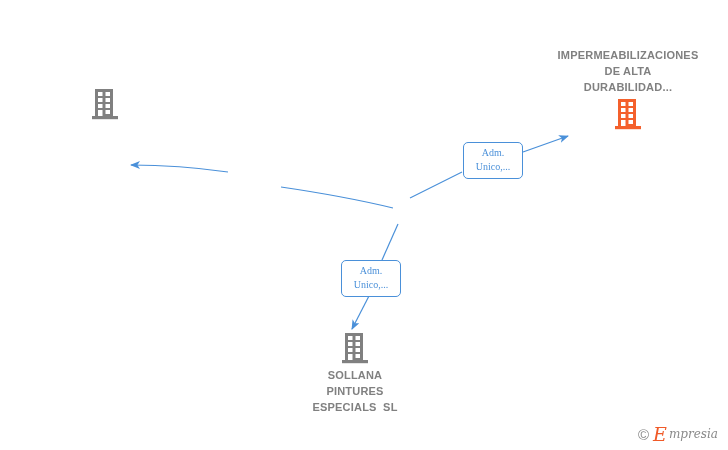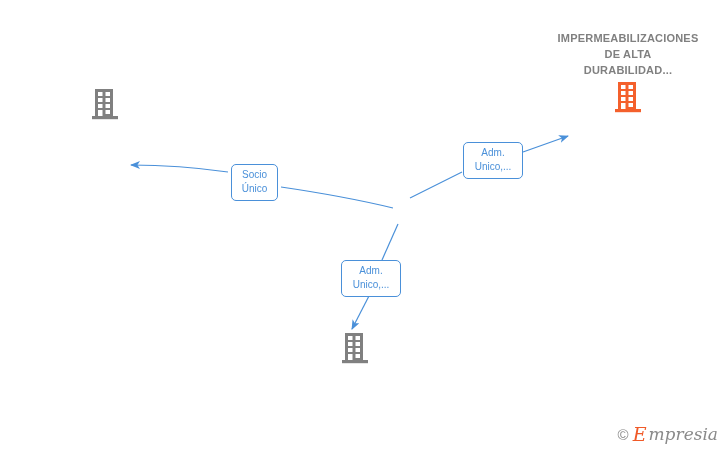--- a/index.html
+++ b/index.html
@@ -29,20 +29,21 @@
     position: absolute;
     text-align: center;
   }
   .node-label {
     color: #808080;
     font-size: 11px;
     line-height: 16px;
     font-weight: bold;
     letter-spacing: 0.2px;
     white-space: pre;
+    margin-top: 17px;
   }
   .node-icon {
     display: block;
     margin: 0 auto;
   }
 
   
   .node-company-top .node-label { margin-bottom: 3px; }
   
   .node-company-bottom .node-label { margin-top: 3px; }
@@ -52,20 +53,21 @@
     border: 1px solid #4a90d9;
     border-radius: 5px;
     background: #ffffff;
     color: #4a90d9;
     font-size: 10px;
     line-height: 14px;
     text-align: center;
     padding: 3px 6px 4px 6px;
     white-space: pre-line;
     box-sizing: border-box;
+    font-family: Liberation Serif, serif;
   }
 
   #watermark {
     position: absolute;
     right: 10px;
     bottom: 6px;
     display: flex;
     align-items: center;
     gap: 4px;
     user-select: none;
@@ -79,21 +81,21 @@
     color: #f05a28;
     font-family: "DejaVu Serif", serif;
     font-style: italic;
     font-size: 19px;
     line-height: 19px;
   }
   #watermark .wm-rest {
     color: #8a8a8a;
     font-family: "DejaVu Serif", serif;
     font-style: italic;
-    font-size: 17px;
+    font-size: 12px;
     line-height: 17px;
     margin-left: -2px;
   }
 </style>
 </head>
 <body>
 
 <div id="canvas">
 
   <svg id="edges" viewBox="0 0 728 450" xmlns="http://www.w3.org/2000/svg">
@@ -156,24 +158,25 @@
       <rect x="7" y="4" width="4.5" height="4" fill="#ffffff"></rect>
       <rect x="14.5" y="4" width="4.5" height="4" fill="#ffffff"></rect>
       <rect x="7" y="10" width="4.5" height="4" fill="#ffffff"></rect>
       <rect x="14.5" y="10" width="4.5" height="4" fill="#ffffff"></rect>
       <rect x="7" y="16" width="4.5" height="4" fill="#ffffff"></rect>
       <rect x="14.5" y="16" width="4.5" height="4" fill="#ffffff"></rect>
       <rect x="7" y="22" width="4.5" height="6" fill="#ffffff"></rect>
       <rect x="14.5" y="22" width="4.5" height="4" fill="#ffffff"></rect>
       <rect x="1" y="28" width="26" height="3.2" fill="#808080"></rect>
     </svg>
+    <div class="node-label">SOLLANA
+PINTURES
+ESPECIALS  SL</div>
   </div>
 
-  <div class="edge-label" style="left:231px; top:164px; width:47px;">Socio
-Único</div>
 
   <div class="edge-label" style="left:463px; top:142px; width:60px;">Adm.
 Unico,...</div>
 
   <div class="edge-label" style="left:341px; top:260px; width:60px;">Adm.
 Unico,...</div>
 
   <div id="watermark">
     <span class="wm-c">©</span>
     <span class="wm-e">E</span>

